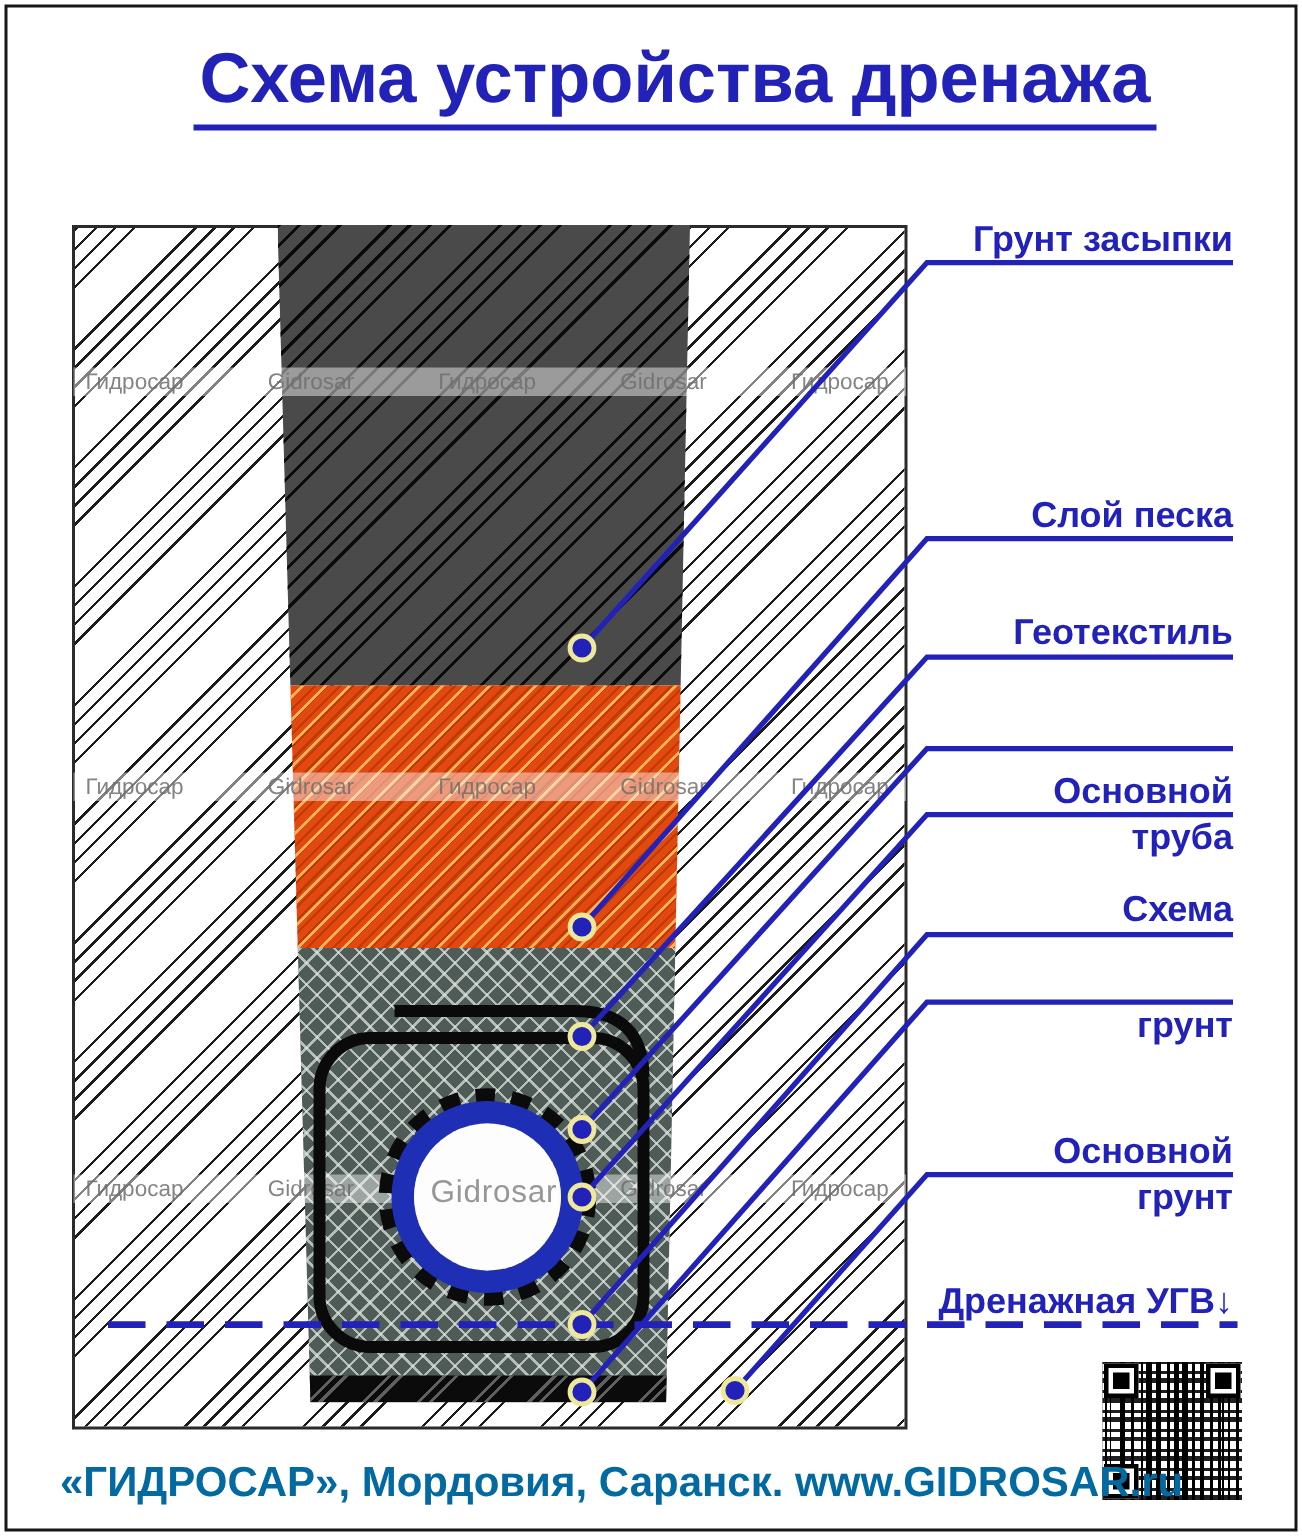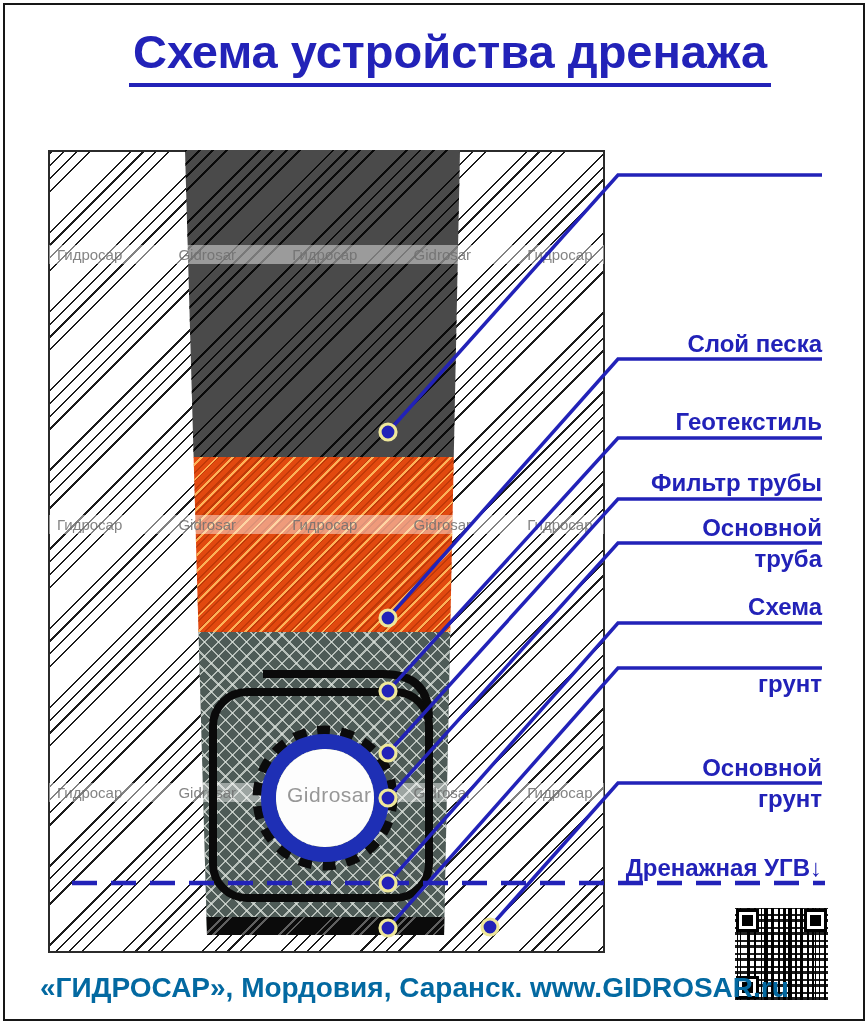--- a/index.html
+++ b/index.html
@@ -154,23 +154,23 @@
       <circle cx="388" cy="753" r="8"></circle>
       <circle cx="388" cy="798" r="8"></circle>
       <circle cx="388" cy="883" r="8"></circle>
       <circle cx="388" cy="928" r="8"></circle>
       <circle cx="490" cy="927" r="8"></circle>
     </g>
   </svg>
 
   <span class="wm-pipe">Gidrosar</span>
 
+  <div class="lbl" style="top:147px">Грунт засыпки</div>
   <div class="lbl" style="top:331px">Слой песка</div>
   <div class="lbl" style="top:409px">Геотекстиль</div>
-  <div class="lbl" style="top:470px">Фильтр трубы</div>
   <div class="lbl" style="top:515px">Основной</div>
   <div class="lbl" style="top:546px">труба</div>
   <div class="lbl" style="top:594px">Схема</div>
   <div class="lbl" style="top:671px">грунт</div>
   <div class="lbl" style="top:755px">Основной</div>
   <div class="lbl" style="top:786px">грунт</div>
   <div class="lbl" style="top:855px">
     <span>Дренажная УГВ</span><span class="ugv-arrow">↓</span>
   </div>
 

